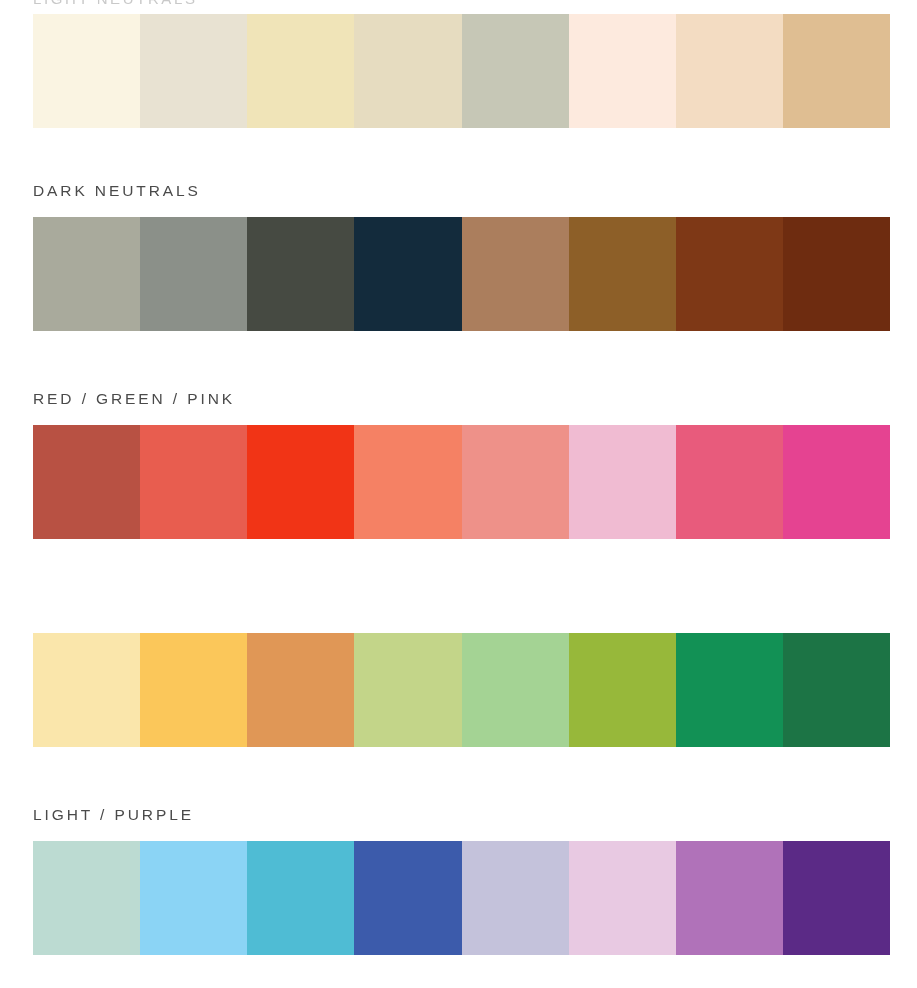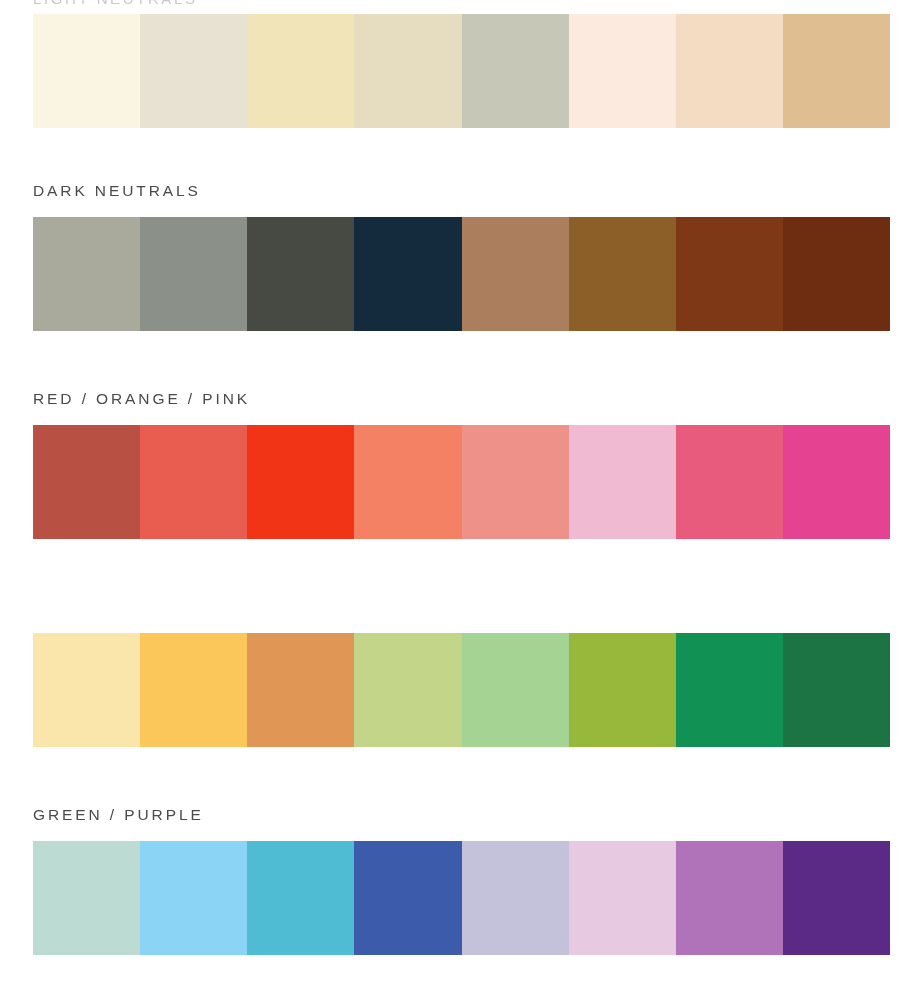--- a/index.html
+++ b/index.html
@@ -119,21 +119,21 @@
       <div class="swatch" style="background:#464a42" title="#464a42"></div>
       <div class="swatch" style="background:#132b3c" title="#132b3c"></div>
       <div class="swatch" style="background:#ab7e5d" title="#ab7e5d"></div>
       <div class="swatch" style="background:#8d5f28" title="#8d5f28"></div>
       <div class="swatch" style="background:#7e3816" title="#7e3816"></div>
       <div class="swatch" style="background:#6e2c10" title="#6e2c10"></div>
     </div>
   </section>
 
   <section class="palette-group group-2">
-    <h2 class="group-label">RED / ORANGE / PINK</h2>
+    <h2 class="group-label">RED / GREEN / PINK</h2>
     <div class="swatch-row">
       <div class="swatch" style="background:#b85143" title="#b85143"></div>
       <div class="swatch" style="background:#e85d4f" title="#e85d4f"></div>
       <div class="swatch" style="background:#f13416" title="#f13416"></div>
       <div class="swatch" style="background:#f58164" title="#f58164"></div>
       <div class="swatch" style="background:#ee9189" title="#ee9189"></div>
       <div class="swatch" style="background:#f0bbd2" title="#f0bbd2"></div>
       <div class="swatch" style="background:#e85b7c" title="#e85b7c"></div>
       <div class="swatch" style="background:#e54391" title="#e54391"></div>
     </div>
@@ -146,21 +146,21 @@
       <div class="swatch" style="background:#e09756" title="#e09756"></div>
       <div class="swatch" style="background:#c3d589" title="#c3d589"></div>
       <div class="swatch" style="background:#a4d394" title="#a4d394"></div>
       <div class="swatch" style="background:#97b83a" title="#97b83a"></div>
       <div class="swatch" style="background:#129155" title="#129155"></div>
       <div class="swatch" style="background:#1c7445" title="#1c7445"></div>
     </div>
   </section>
 
   <section class="palette-group group-4">
-    <h2 class="group-label">GREEN / PURPLE</h2>
+    <h2 class="group-label">LIGHT / PURPLE</h2>
     <div class="swatch-row">
       <div class="swatch" style="background:#bcdbd2" title="#bcdbd2"></div>
       <div class="swatch" style="background:#8bd4f5" title="#8bd4f5"></div>
       <div class="swatch" style="background:#4fbcd4" title="#4fbcd4"></div>
       <div class="swatch" style="background:#3c5bab" title="#3c5bab"></div>
       <div class="swatch" style="background:#c4c2db" title="#c4c2db"></div>
       <div class="swatch" style="background:#e8c9e2" title="#e8c9e2"></div>
       <div class="swatch" style="background:#b072b9" title="#b072b9"></div>
       <div class="swatch" style="background:#5b2a86" title="#5b2a86"></div>
     </div>

